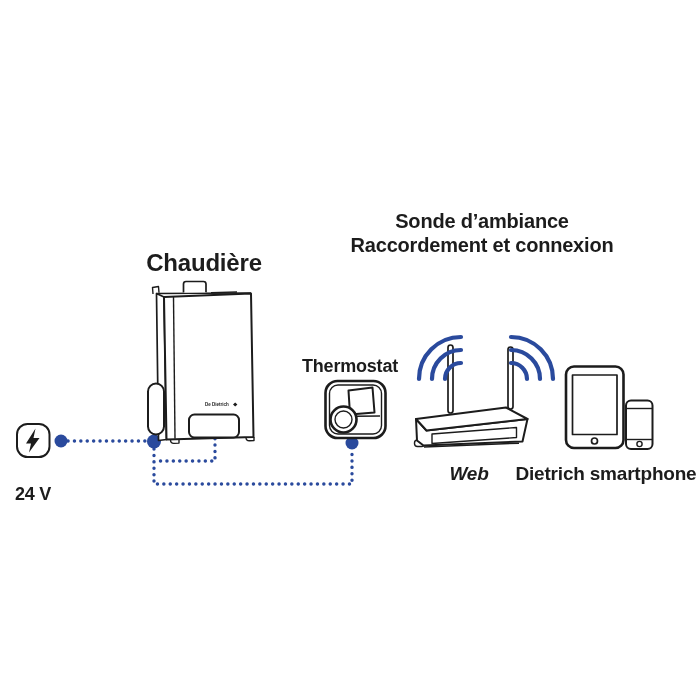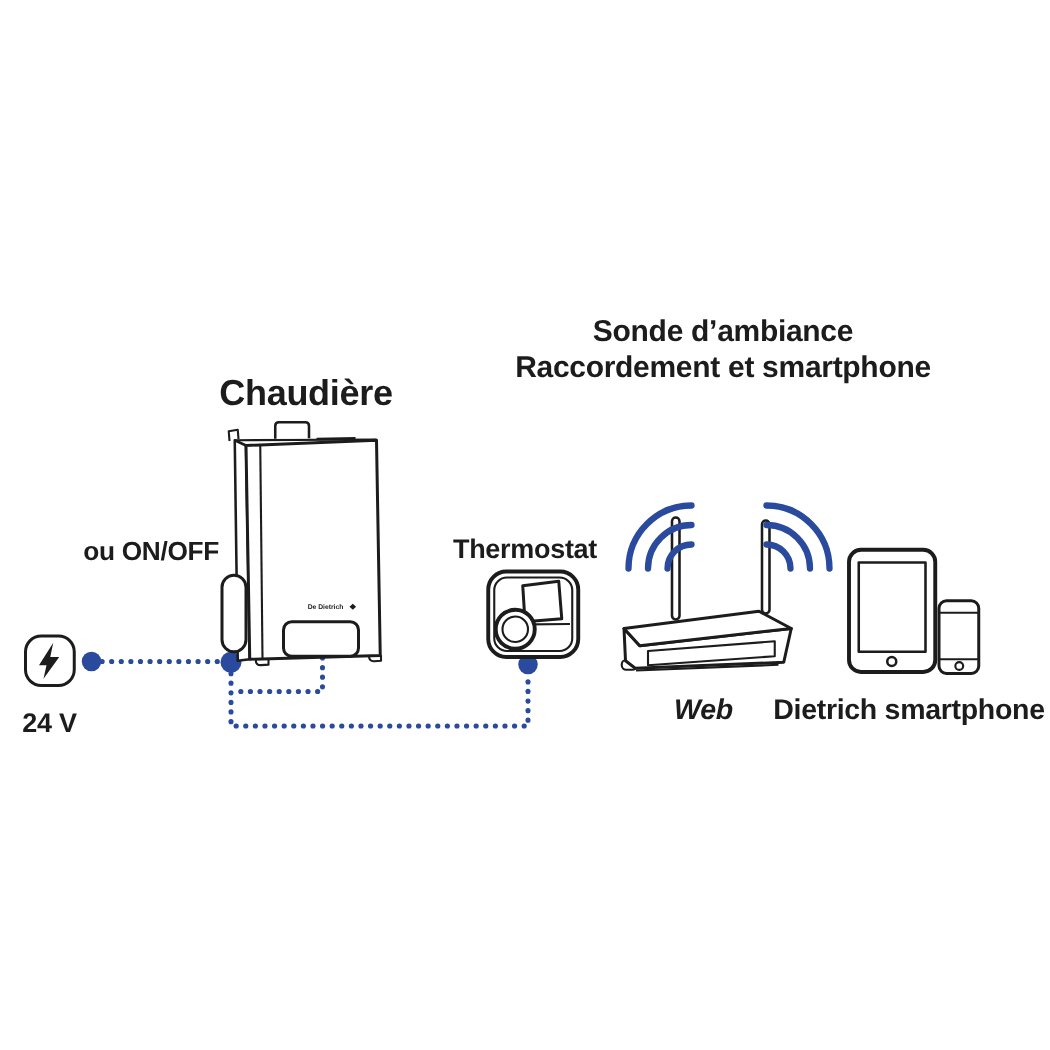--- a/index.html
+++ b/index.html
@@ -129,29 +129,28 @@
     <g>
       <rect class="ln" x="626" y="400.5" width="26.5" height="48.5" rx="5"></rect>
       <path class="ln-thin" d="M 626.5 408.5 L 652 408.5"></path>
       <path class="ln-thin" d="M 626.5 439.5 L 652 439.5"></path>
       <circle class="ln-thin" cx="639.5" cy="444" r="2.6"></circle>
     </g>
   </svg>
 
   <div class="label center" style="left:482px;top:209px;font-size:20px;line-height:24px;">
     <div>Sonde d’ambiance</div>
-    <div>Raccordement et smartphone</div>
+    <div>Raccordement et connexion</div>
   </div>
 
   <div class="label center" style="left:204px;top:249px;font-size:24px;">Chaudière</div>
 
   <div class="label" style="left:38px;top:357px;width:108px;text-align:right;font-size:17.5px;line-height:21px;">
-    <div>ou ON/OFF</div>
   </div>
 
-  <div class="label center" style="left:33px;top:472px;font-size:18px;">24 V</div>
+  <div class="label center" style="left:33px;top:484px;font-size:18px;">24 V</div>
 
   <div class="label center" style="left:350px;top:356px;font-size:18px;">Thermostat</div>
 
   <div class="label center" style="left:469px;top:463px;font-size:19px;font-style:italic;">Web</div>
 
   <div class="label center" style="left:606px;top:463px;font-size:19px;">Dietrich smartphone</div>
 </div>
 
 </body></html>

